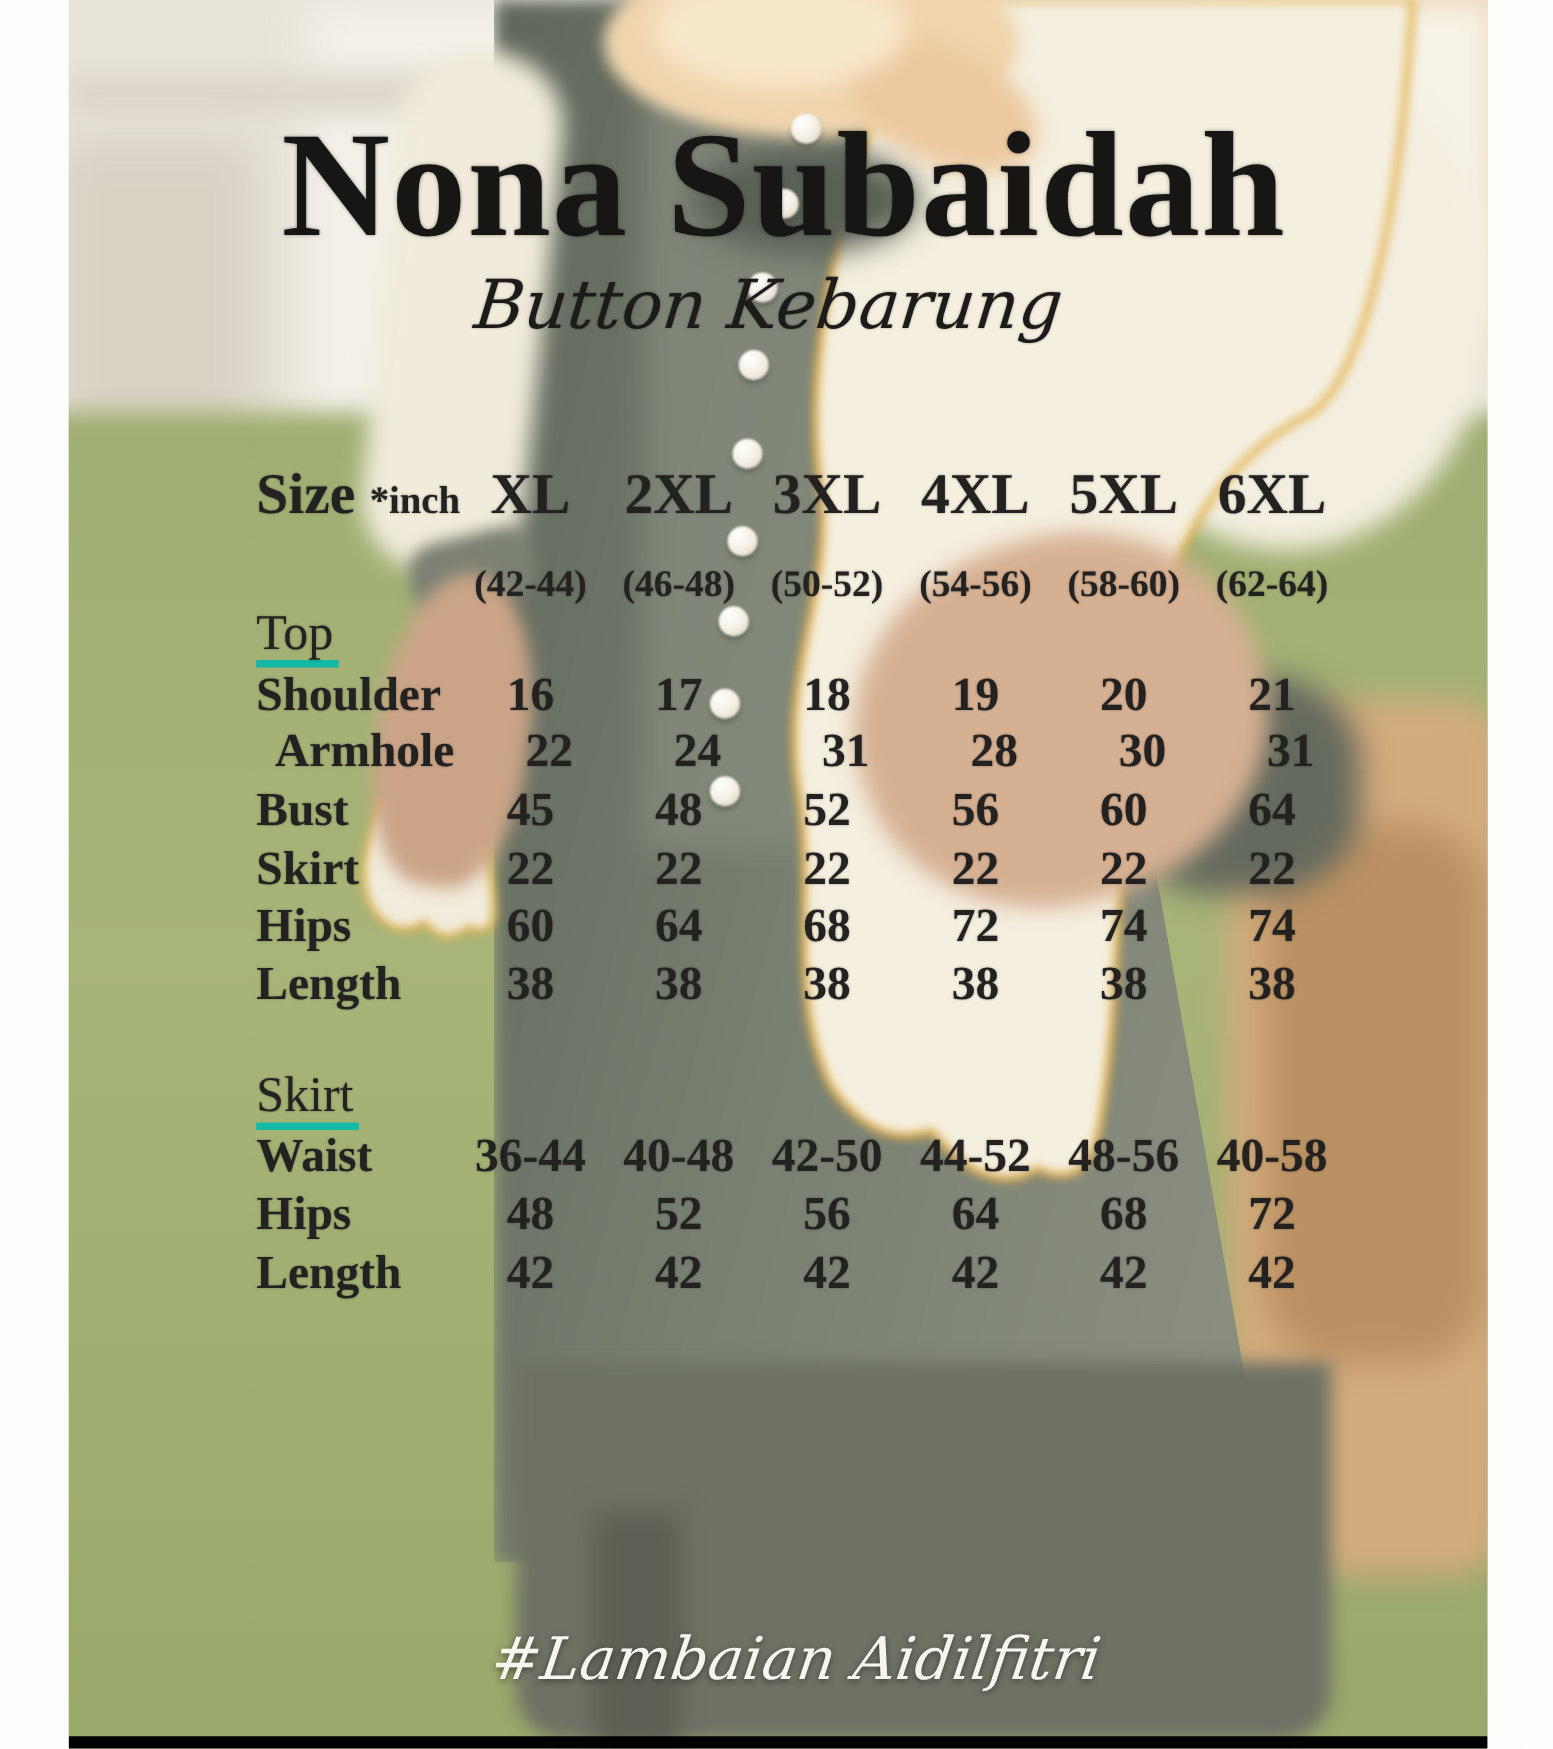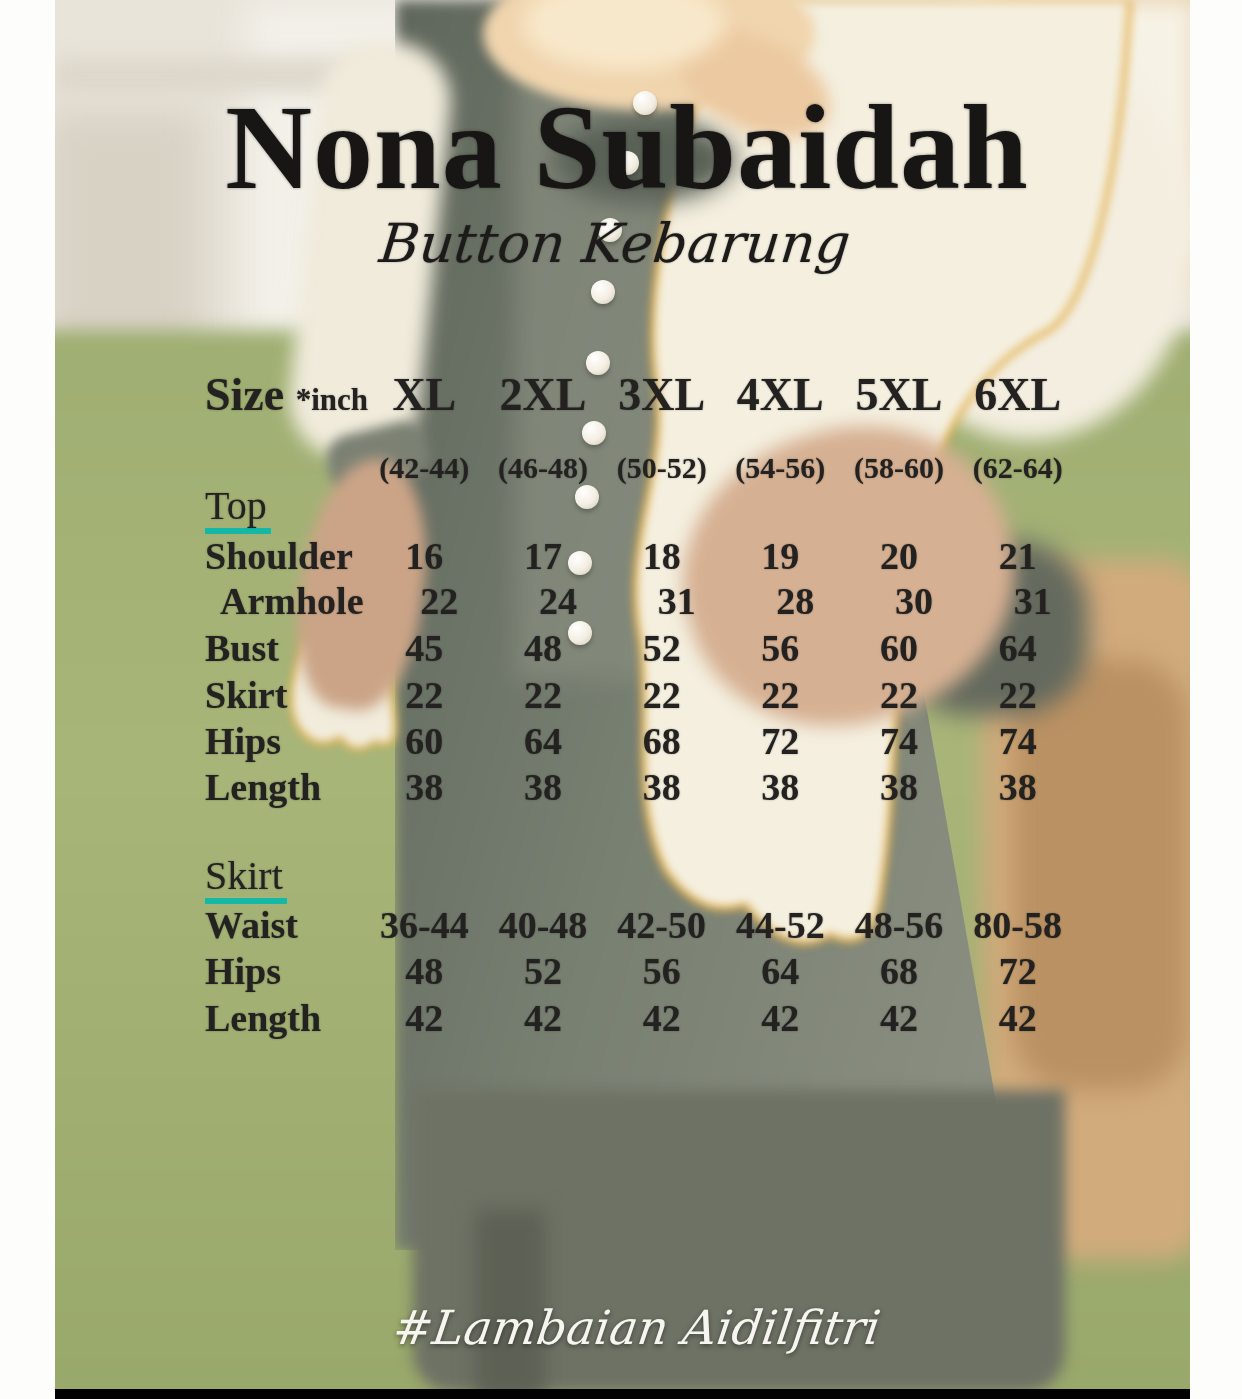--- a/index.html
+++ b/index.html
@@ -210,21 +210,21 @@
           <div class="c">38</div>
         </div>
         <div class="sec-hdr" style="top: 854px;">Skirt</div>
         <div class="trow" style="top: 902px;">
           <div class="c lbl">Waist</div>
           <div class="c">36-44</div>
           <div class="c">40-48</div>
           <div class="c">42-50</div>
           <div class="c">44-52</div>
           <div class="c">48-56</div>
-          <div class="c">80-58</div>
+          <div class="c">40-58</div>
         </div>
         <div class="trow" style="top: 948px;">
           <div class="c lbl">Hips</div>
           <div class="c">48</div>
           <div class="c">52</div>
           <div class="c">56</div>
           <div class="c">64</div>
           <div class="c">68</div>
           <div class="c">72</div>
         </div>

